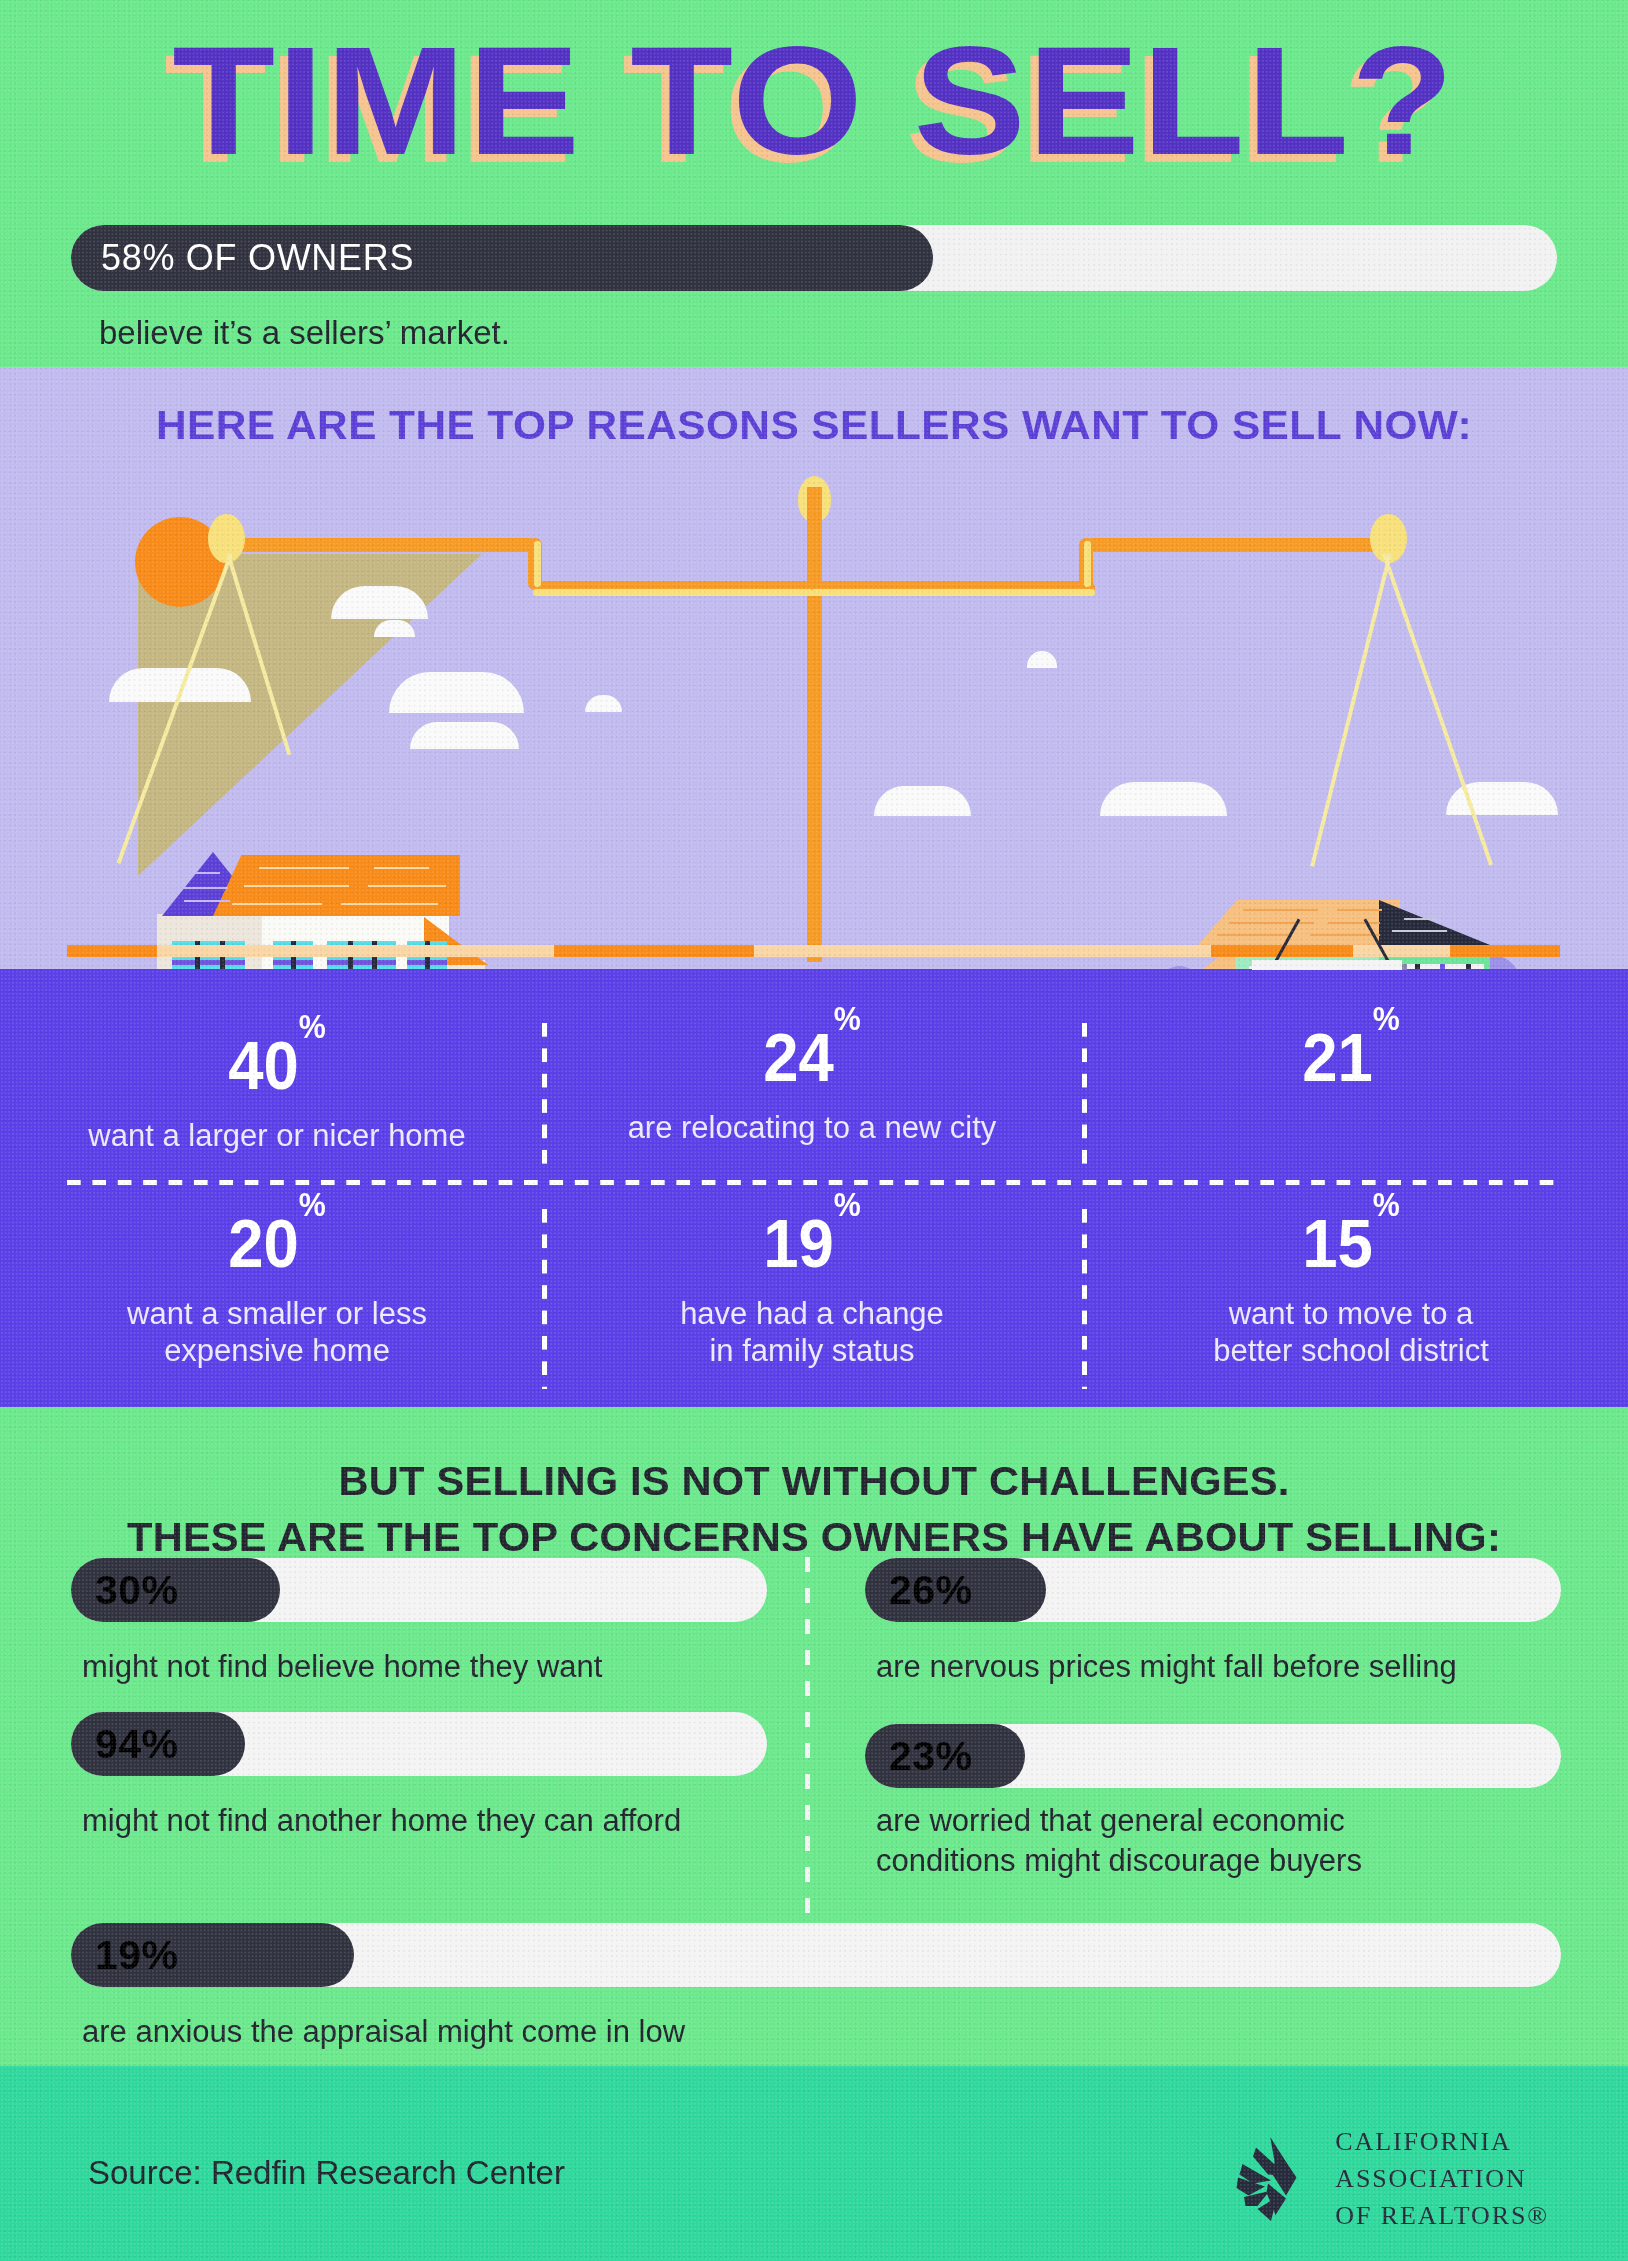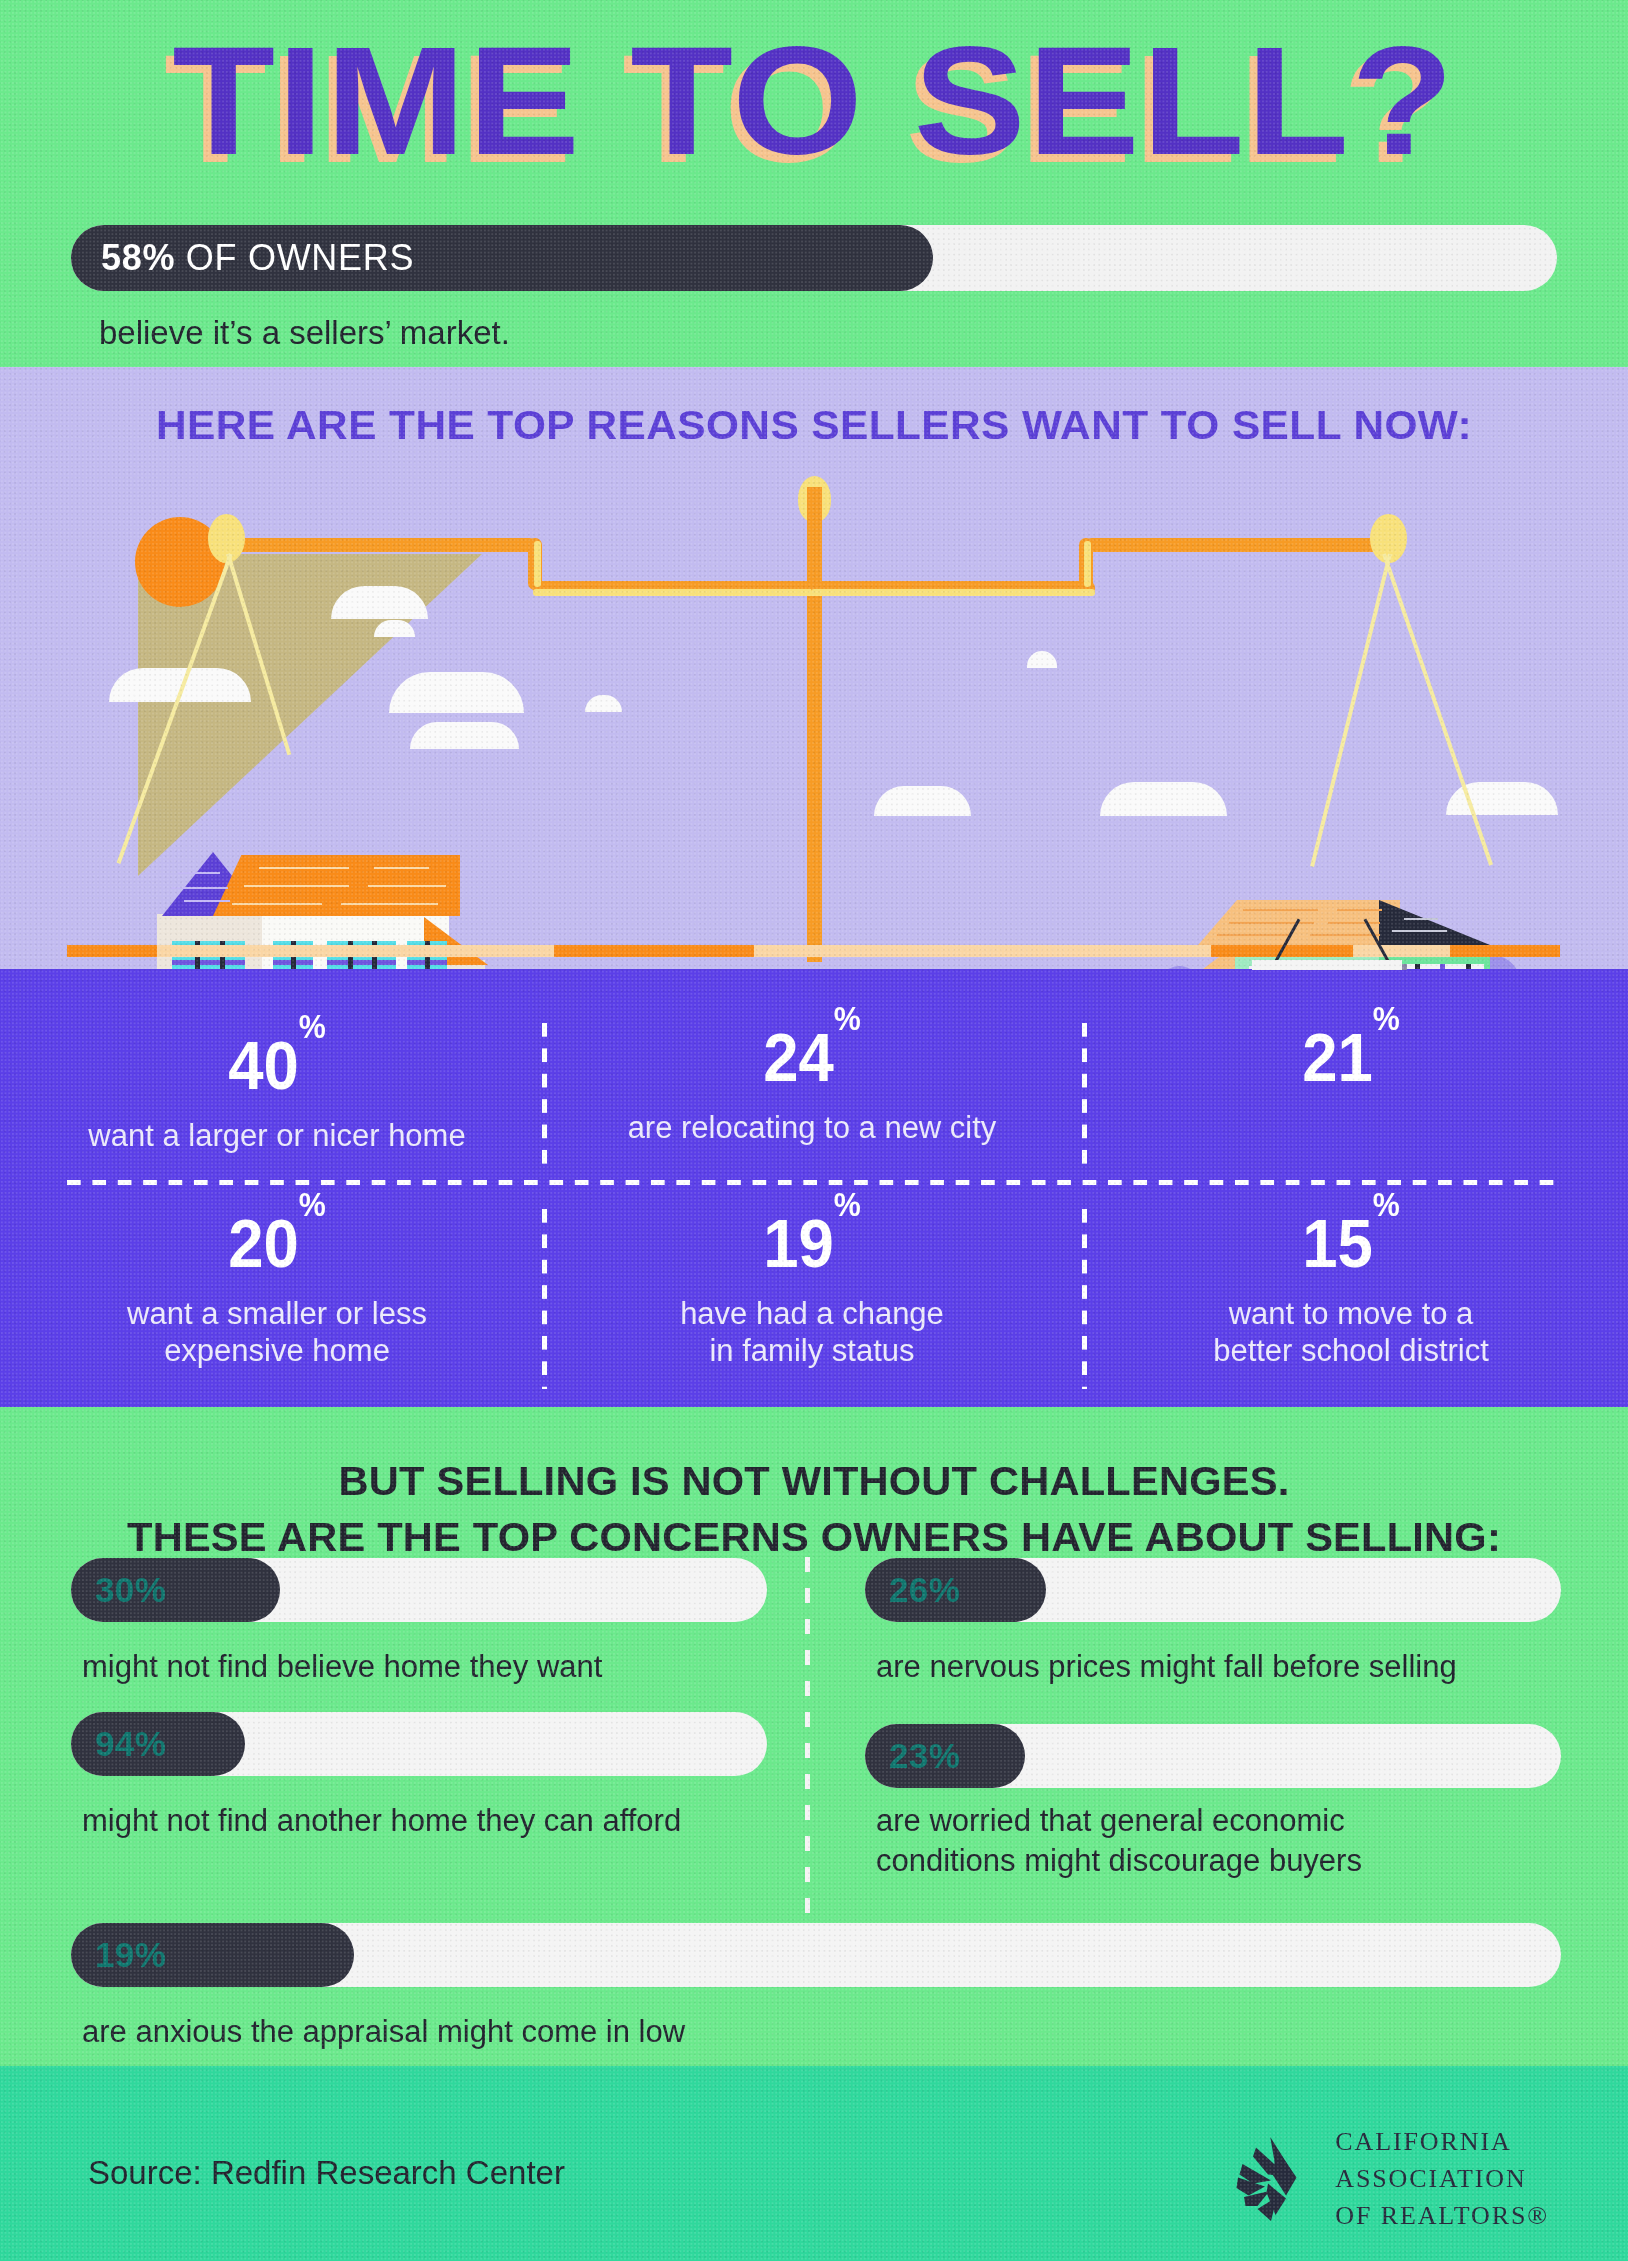--- a/index.html
+++ b/index.html
@@ -48,21 +48,21 @@
   }
   .bar58-fill {
     position:absolute; left:0; top:0; height:66px; width:58%;
     background:#30323F; border-radius:33px;
   }
   .bar58-label {
     position:absolute; left:30px; top:50%; transform:translateY(-50%);
     color:#fff; white-space:nowrap;
     font-size:36px; letter-spacing:0.7px;
   }
-  .bar58-label b { font-weight:bold;margin-top:8px; }
+  .bar58-label b { font-weight:normal;margin-top:8px; }
   .bar58-label span { font-weight:normal; }
 
   .hero-sub {
     position:absolute; left:99px; top:314px;
     font-size:33px; color:#22242E;
     font-family:"Liberation Sans", sans-serif;
   }
 
   
   .illus {
@@ -167,21 +167,21 @@
   .ch-head {
     position:absolute; left:0; width:1628px; text-align:center;
     font-size:40px; font-weight:bold; color:#22242E; letter-spacing:0.2px;
     transform:scaleX(1.04);
   }
 
   .cbar { position:absolute; height:64px; background:#F4F4F4; border-radius:32px; }
   .cbar-fill { position:absolute; left:0; top:0; height:64px; background:#30323F; border-radius:32px; }
   .cbar-num {
     position:absolute; left:24px; top:50%; transform:translateY(-50%);
-    color:#0f766e; font-size:35px; font-weight:bold; letter-spacing:0.4px;
+    color:#000000; font-size:41px; font-weight:bold; letter-spacing:0.4px;
   }
   .ctext { position:absolute; font-size:31px; color:#22242E; line-height:1.30; }
 
   .cvdot {
     position:absolute; width:5.2px;
     background-image:linear-gradient(#F4F4F4 48%, transparent 48%);
     background-size:5.2px 31px;
   }
 
   

